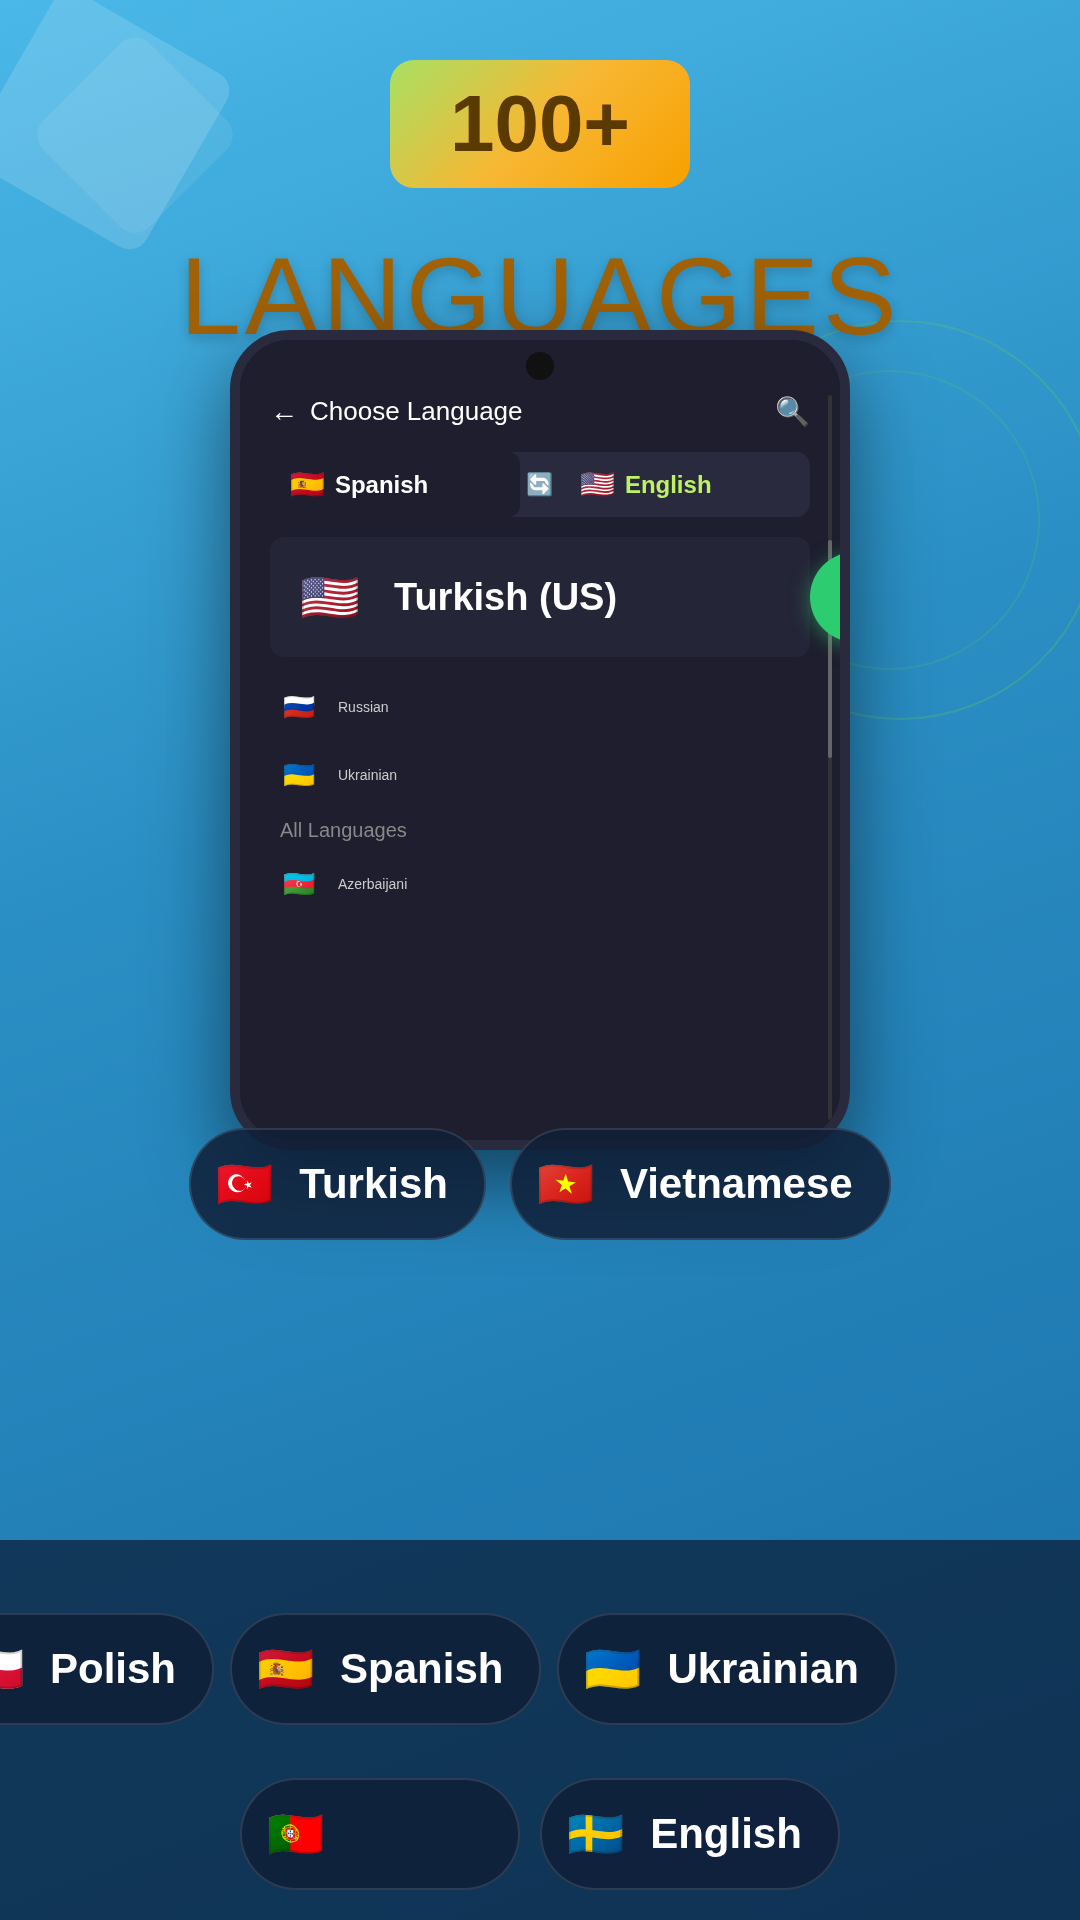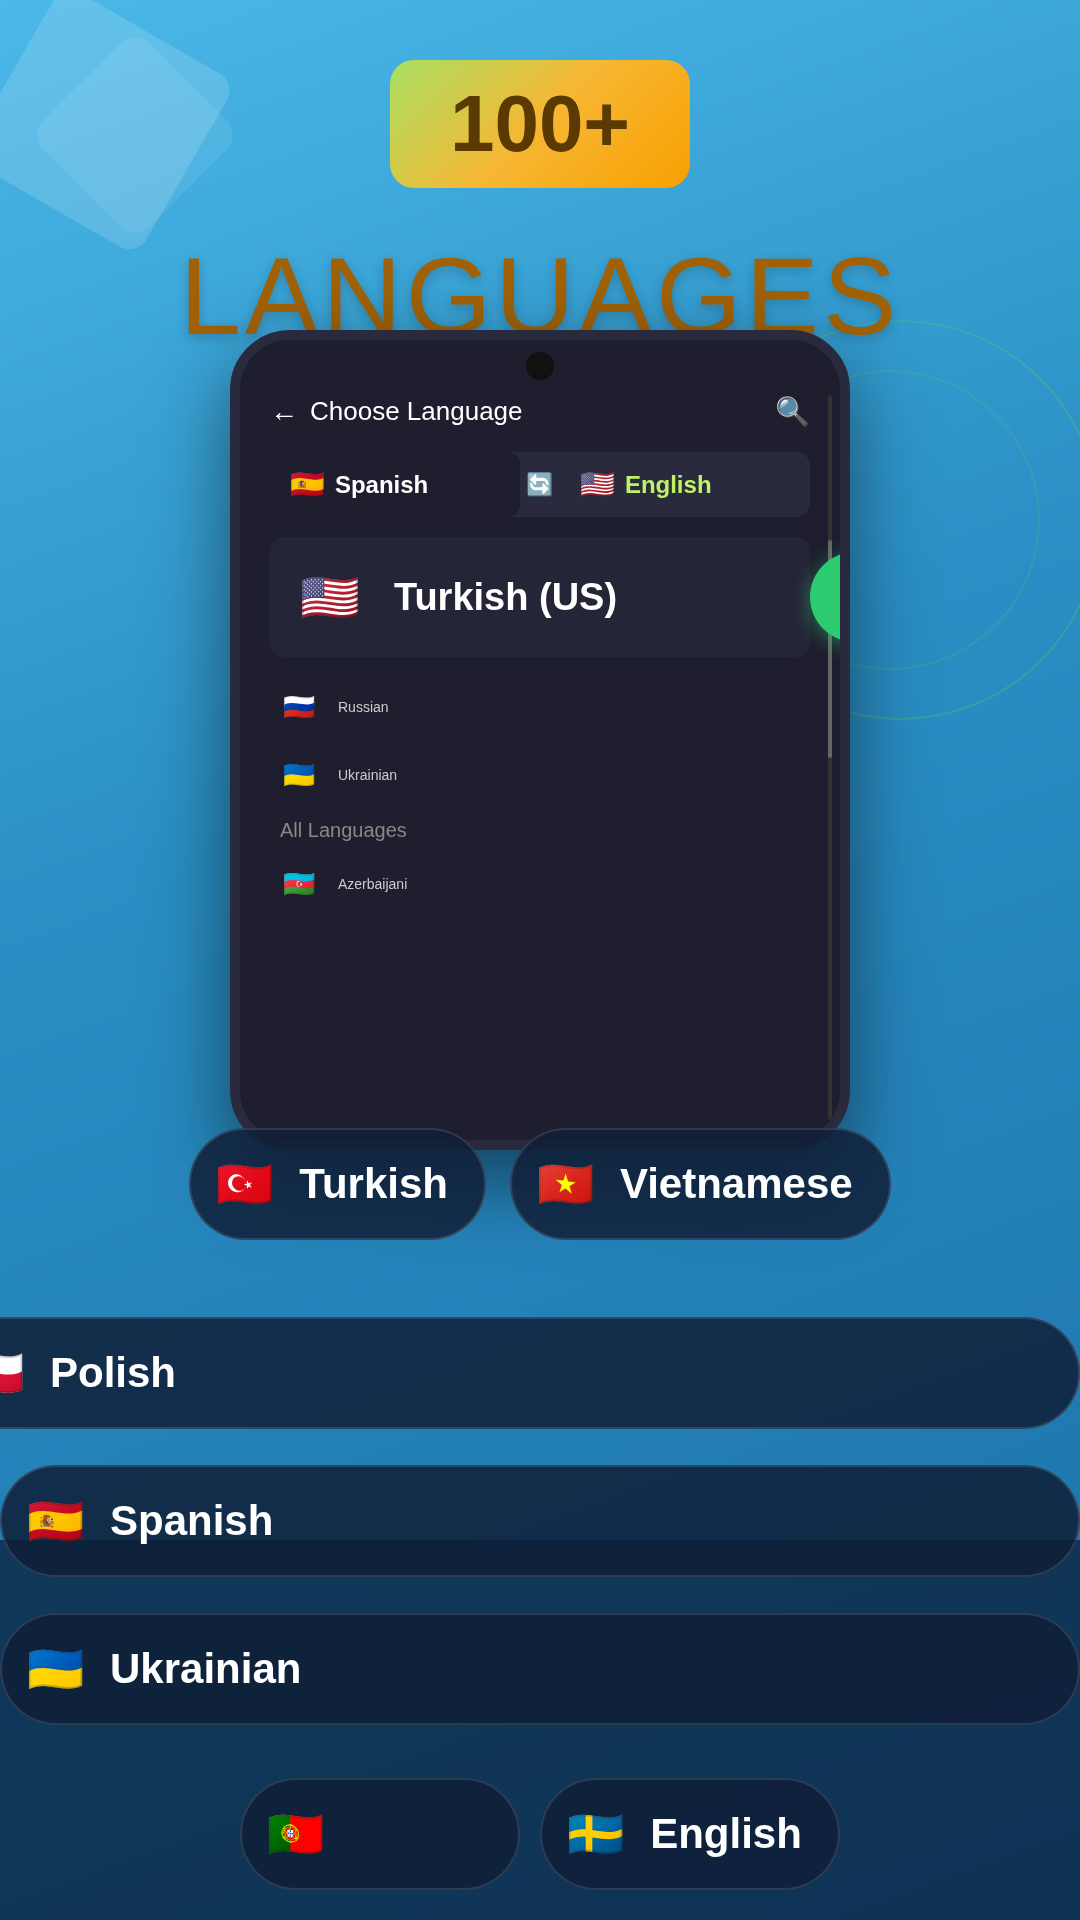--- a/index.html
+++ b/index.html
@@ -351,24 +351,23 @@
     }
 
     
     .lang-pills-partial {
       position: absolute;
       bottom: 195px;
       left: 0;
       right: 0;
       z-index: 5;
       display: flex;
-      gap: 36px;
+      gap: 16px;
       padding: 0 0px;
       overflow: hidden;
-      flex-direction: column;
     }
 
     .lang-pills-partial-2 {
       position: absolute;
       bottom: 30px;
       left: 0;
       right: 0;
       z-index: 5;
       display: flex;
       gap: 20px;

